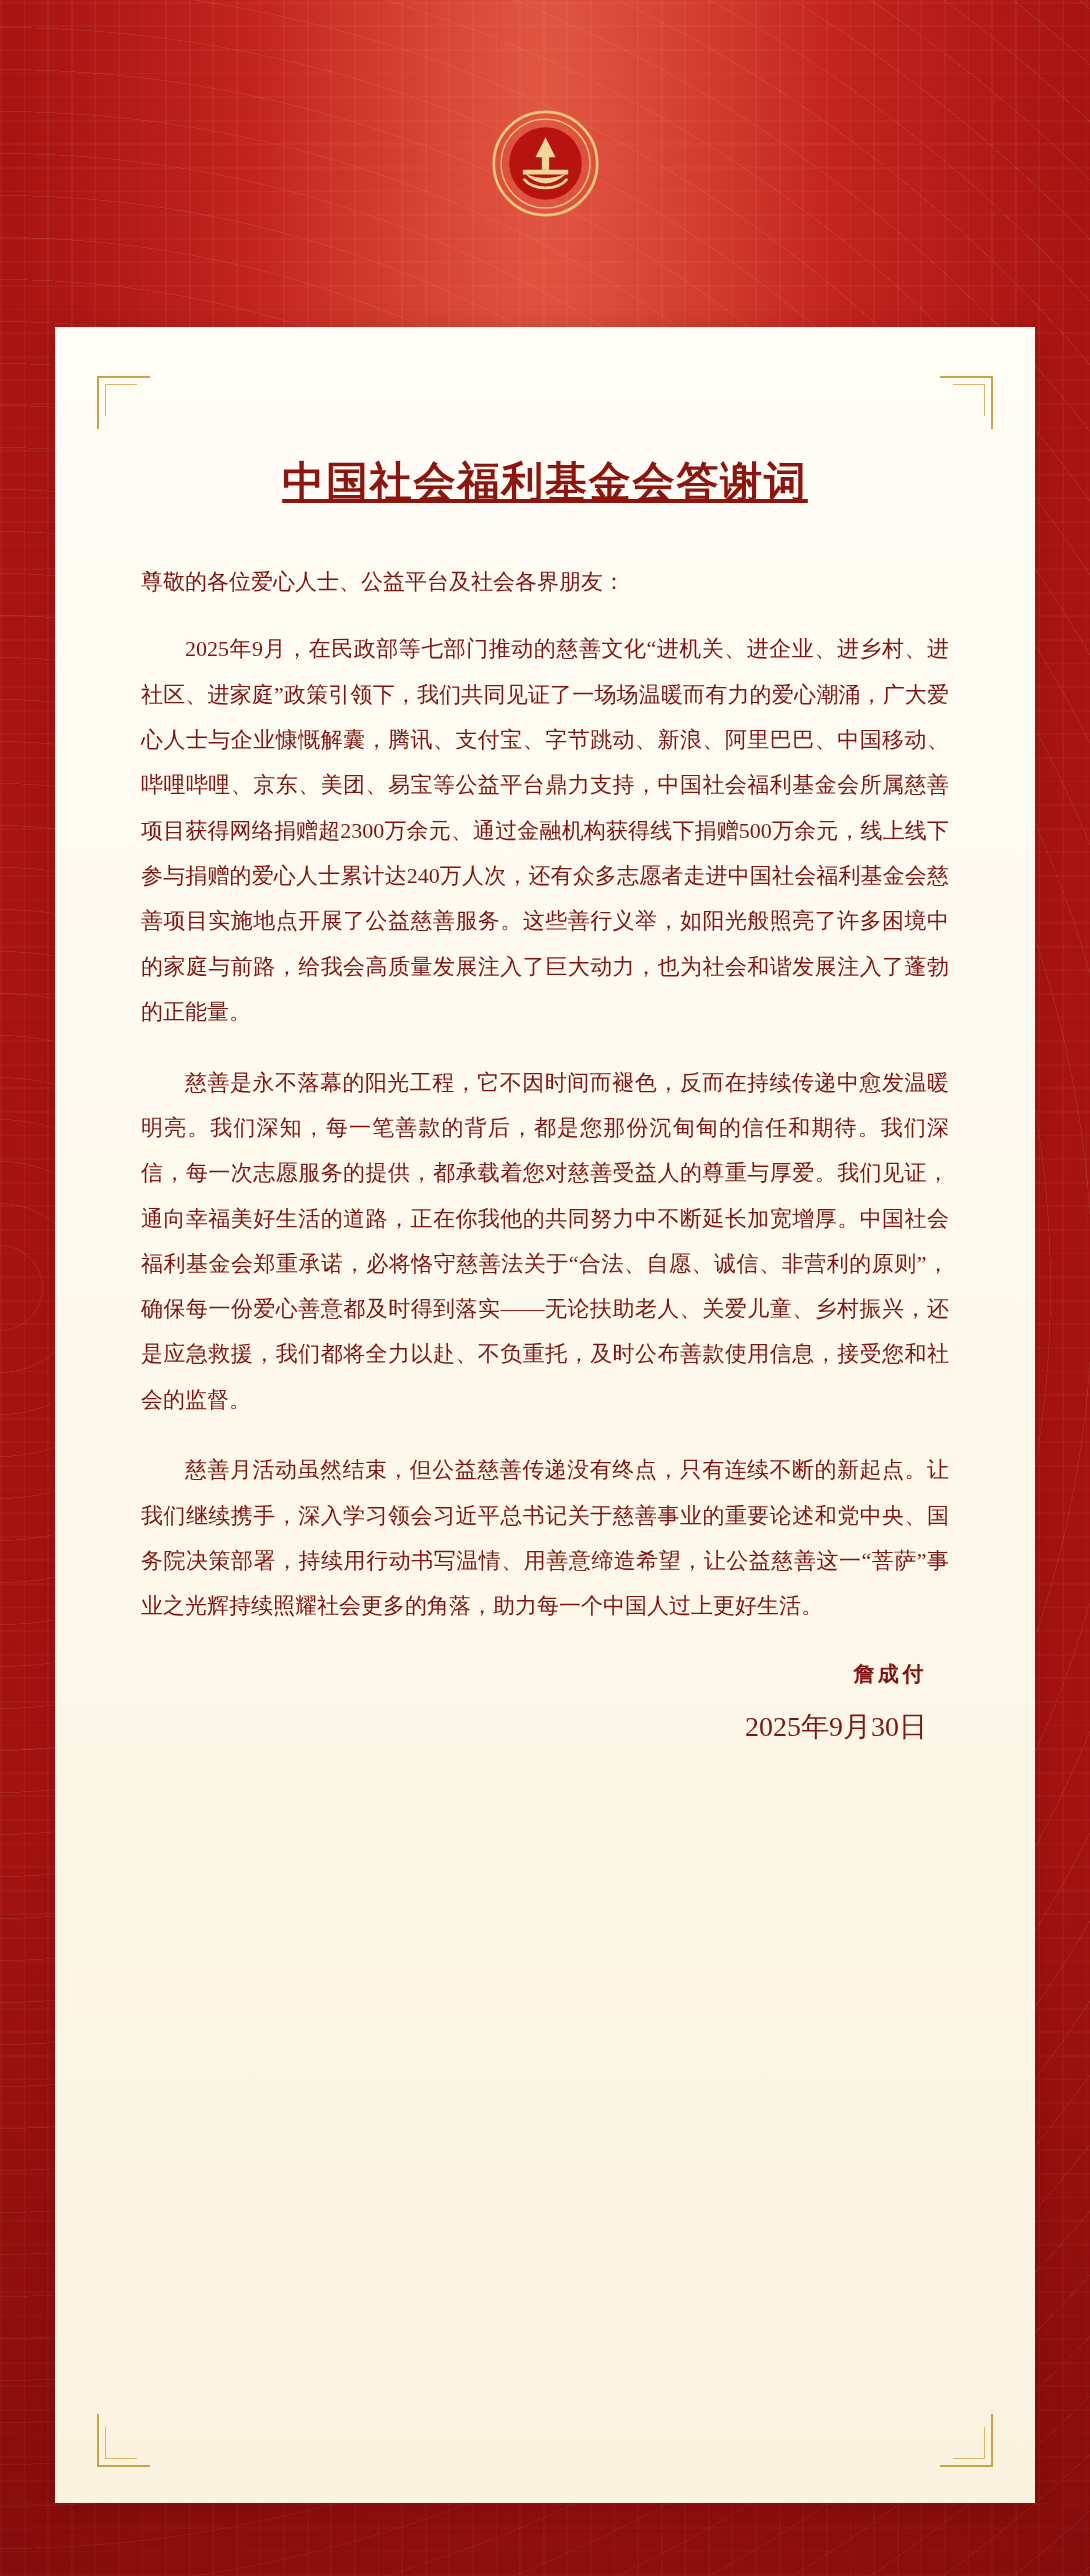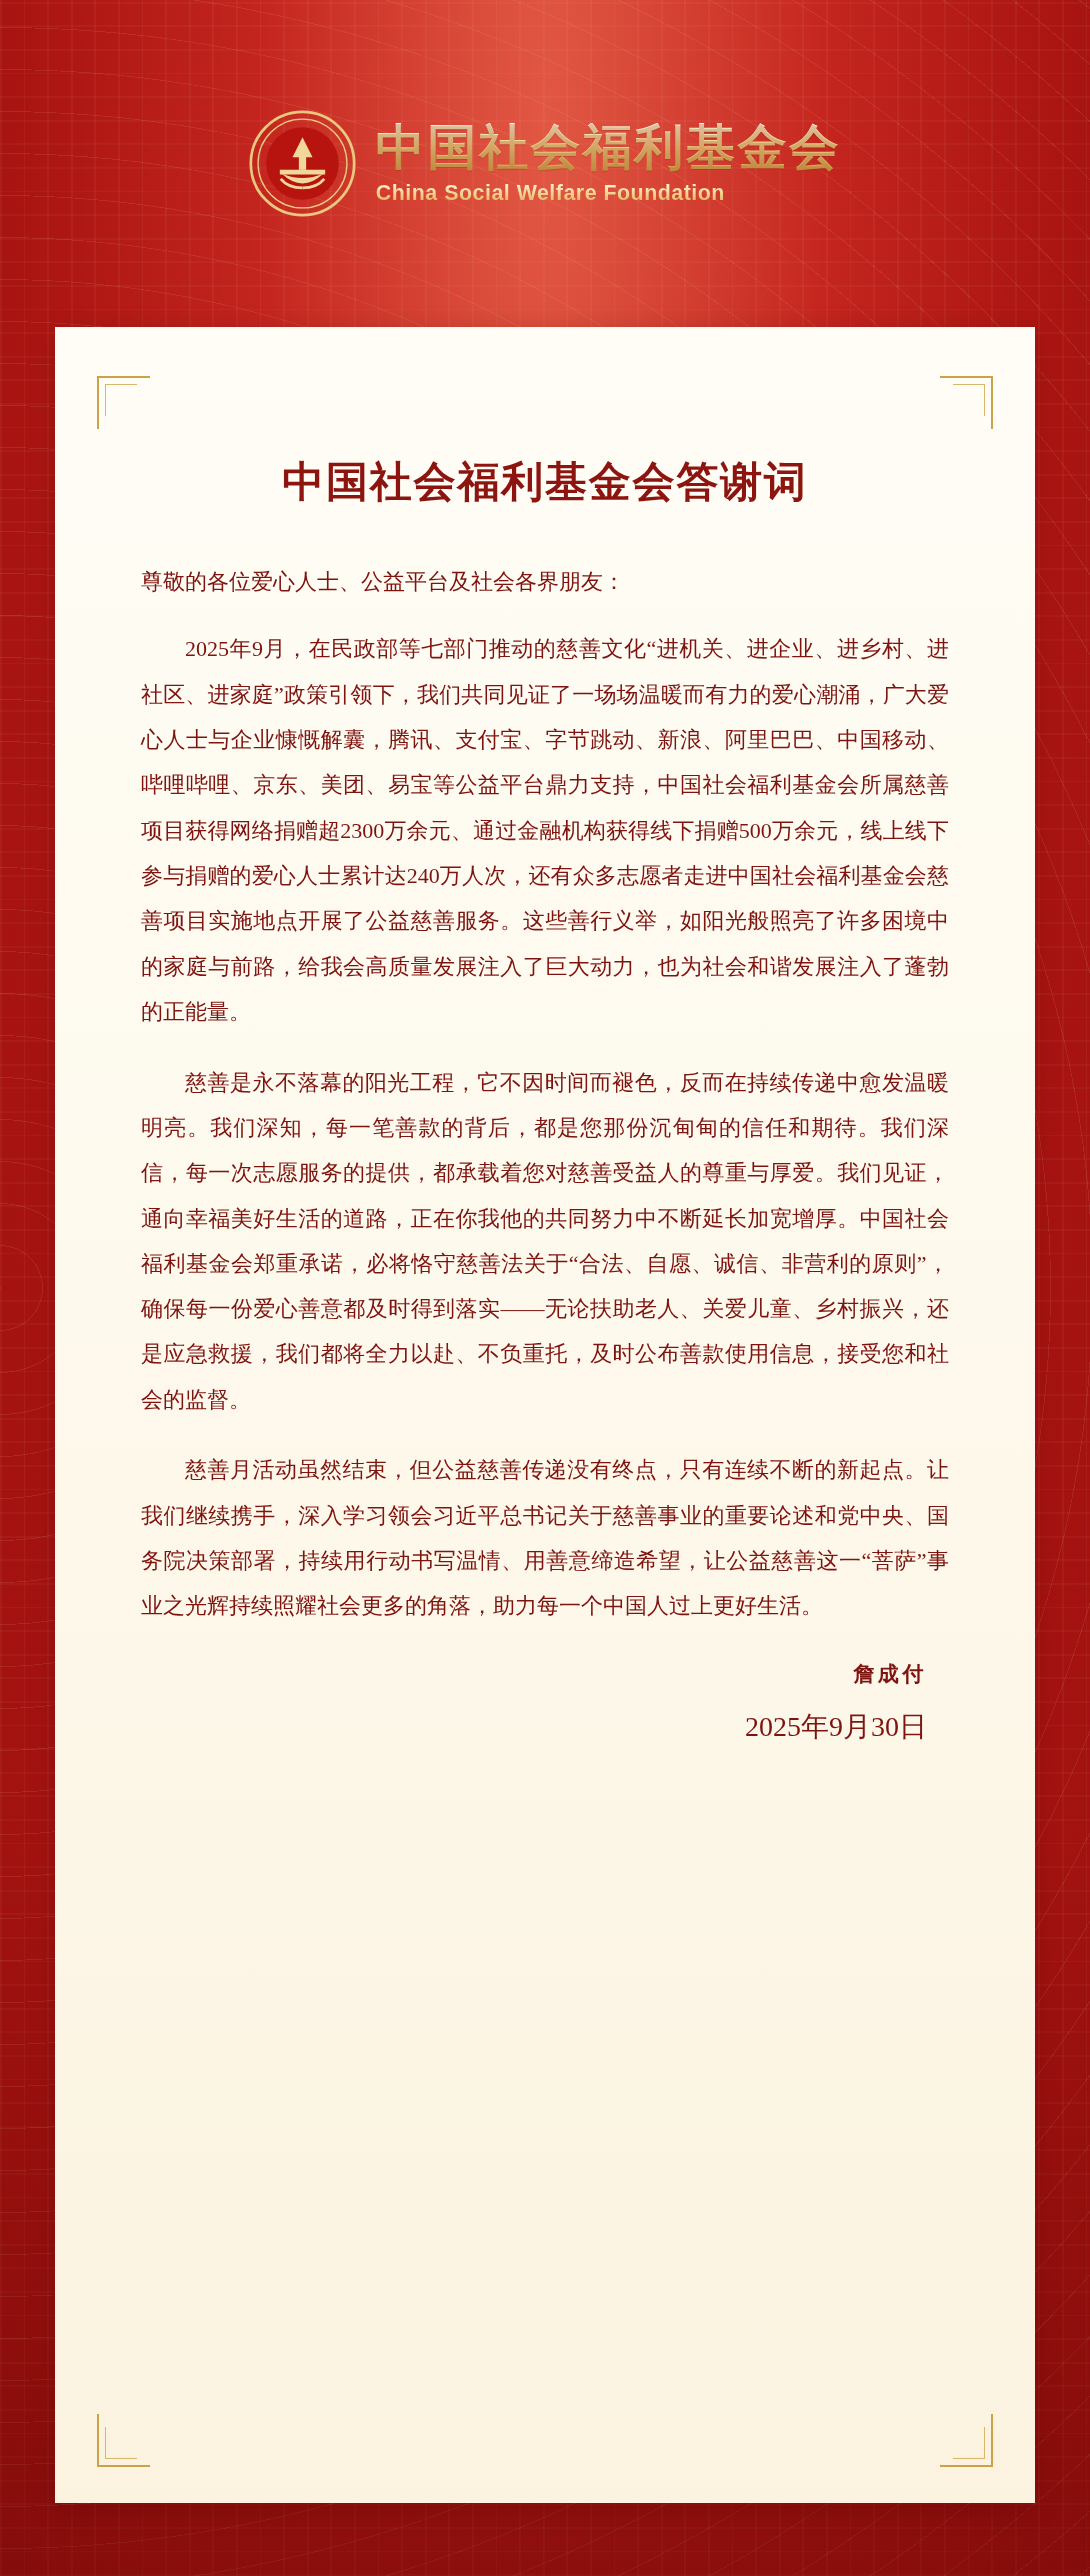--- a/index.html
+++ b/index.html
@@ -130,20 +130,21 @@
   .corner.br::after { bottom: 6.4px; right: 6.4px; border-bottom: 1.4px solid #d8b76a; border-right: 1.4px solid #d8b76a; }
 
   .doc-title {
     text-align: center;
     font-size: 42px;
     font-weight: 700;
     letter-spacing: 1.8px;
     color: #8d1510;
     margin: 40px 0 51px 0;
     font-family: "Liberation Serif", "DejaVu Serif", serif;
+    text-decoration: underline;
   }
   .salutation {
     font-size: 22px;
     color: #7e1410;
     line-height: 1.9;
     margin: 0 0 23.6px 0;
   }
   .para {
     font-size: 22px;
     color: #7e1410;
@@ -188,24 +189,20 @@
         <circle cx="59" cy="59" r="49" fill="none" stroke="#e8c97e" stroke-width="1.5"></circle>
         <circle cx="59" cy="59" r="40" fill="#b8140f"></circle>
         <path d="M59 30 L70 52 L48 52 Z" fill="#f2d79a"></path>
         <rect x="55" y="50" width="8" height="16" fill="#f2d79a"></rect>
         <path d="M36 70 Q59 92 82 70 Q59 80 36 70 Z" fill="#f2d79a"></path>
         <path d="M34 66 h50 v5 h-50 z" fill="#f2d79a"></path>
         <path d="M59 86 q-16 0 -24 -10" fill="none" stroke="#f2d79a" stroke-width="3"></path>
         <path d="M59 86 q16 0 24 -10" fill="none" stroke="#f2d79a" stroke-width="3"></path>
       </svg>
     </div>
-    <div class="logo-text">
-      <div class="logo-cn">中国社会福利基金会</div>
-      <div class="logo-en">China Social Welfare Foundation</div>
-    </div>
   </div>
 
   <div class="card-wrap">
     <div class="card-inner">
       <span class="corner tl"></span>
       <span class="corner tr"></span>
       <span class="corner bl"></span>
       <span class="corner br"></span>
 
       <h1 class="doc-title">中国社会福利基金会答谢词</h1>

